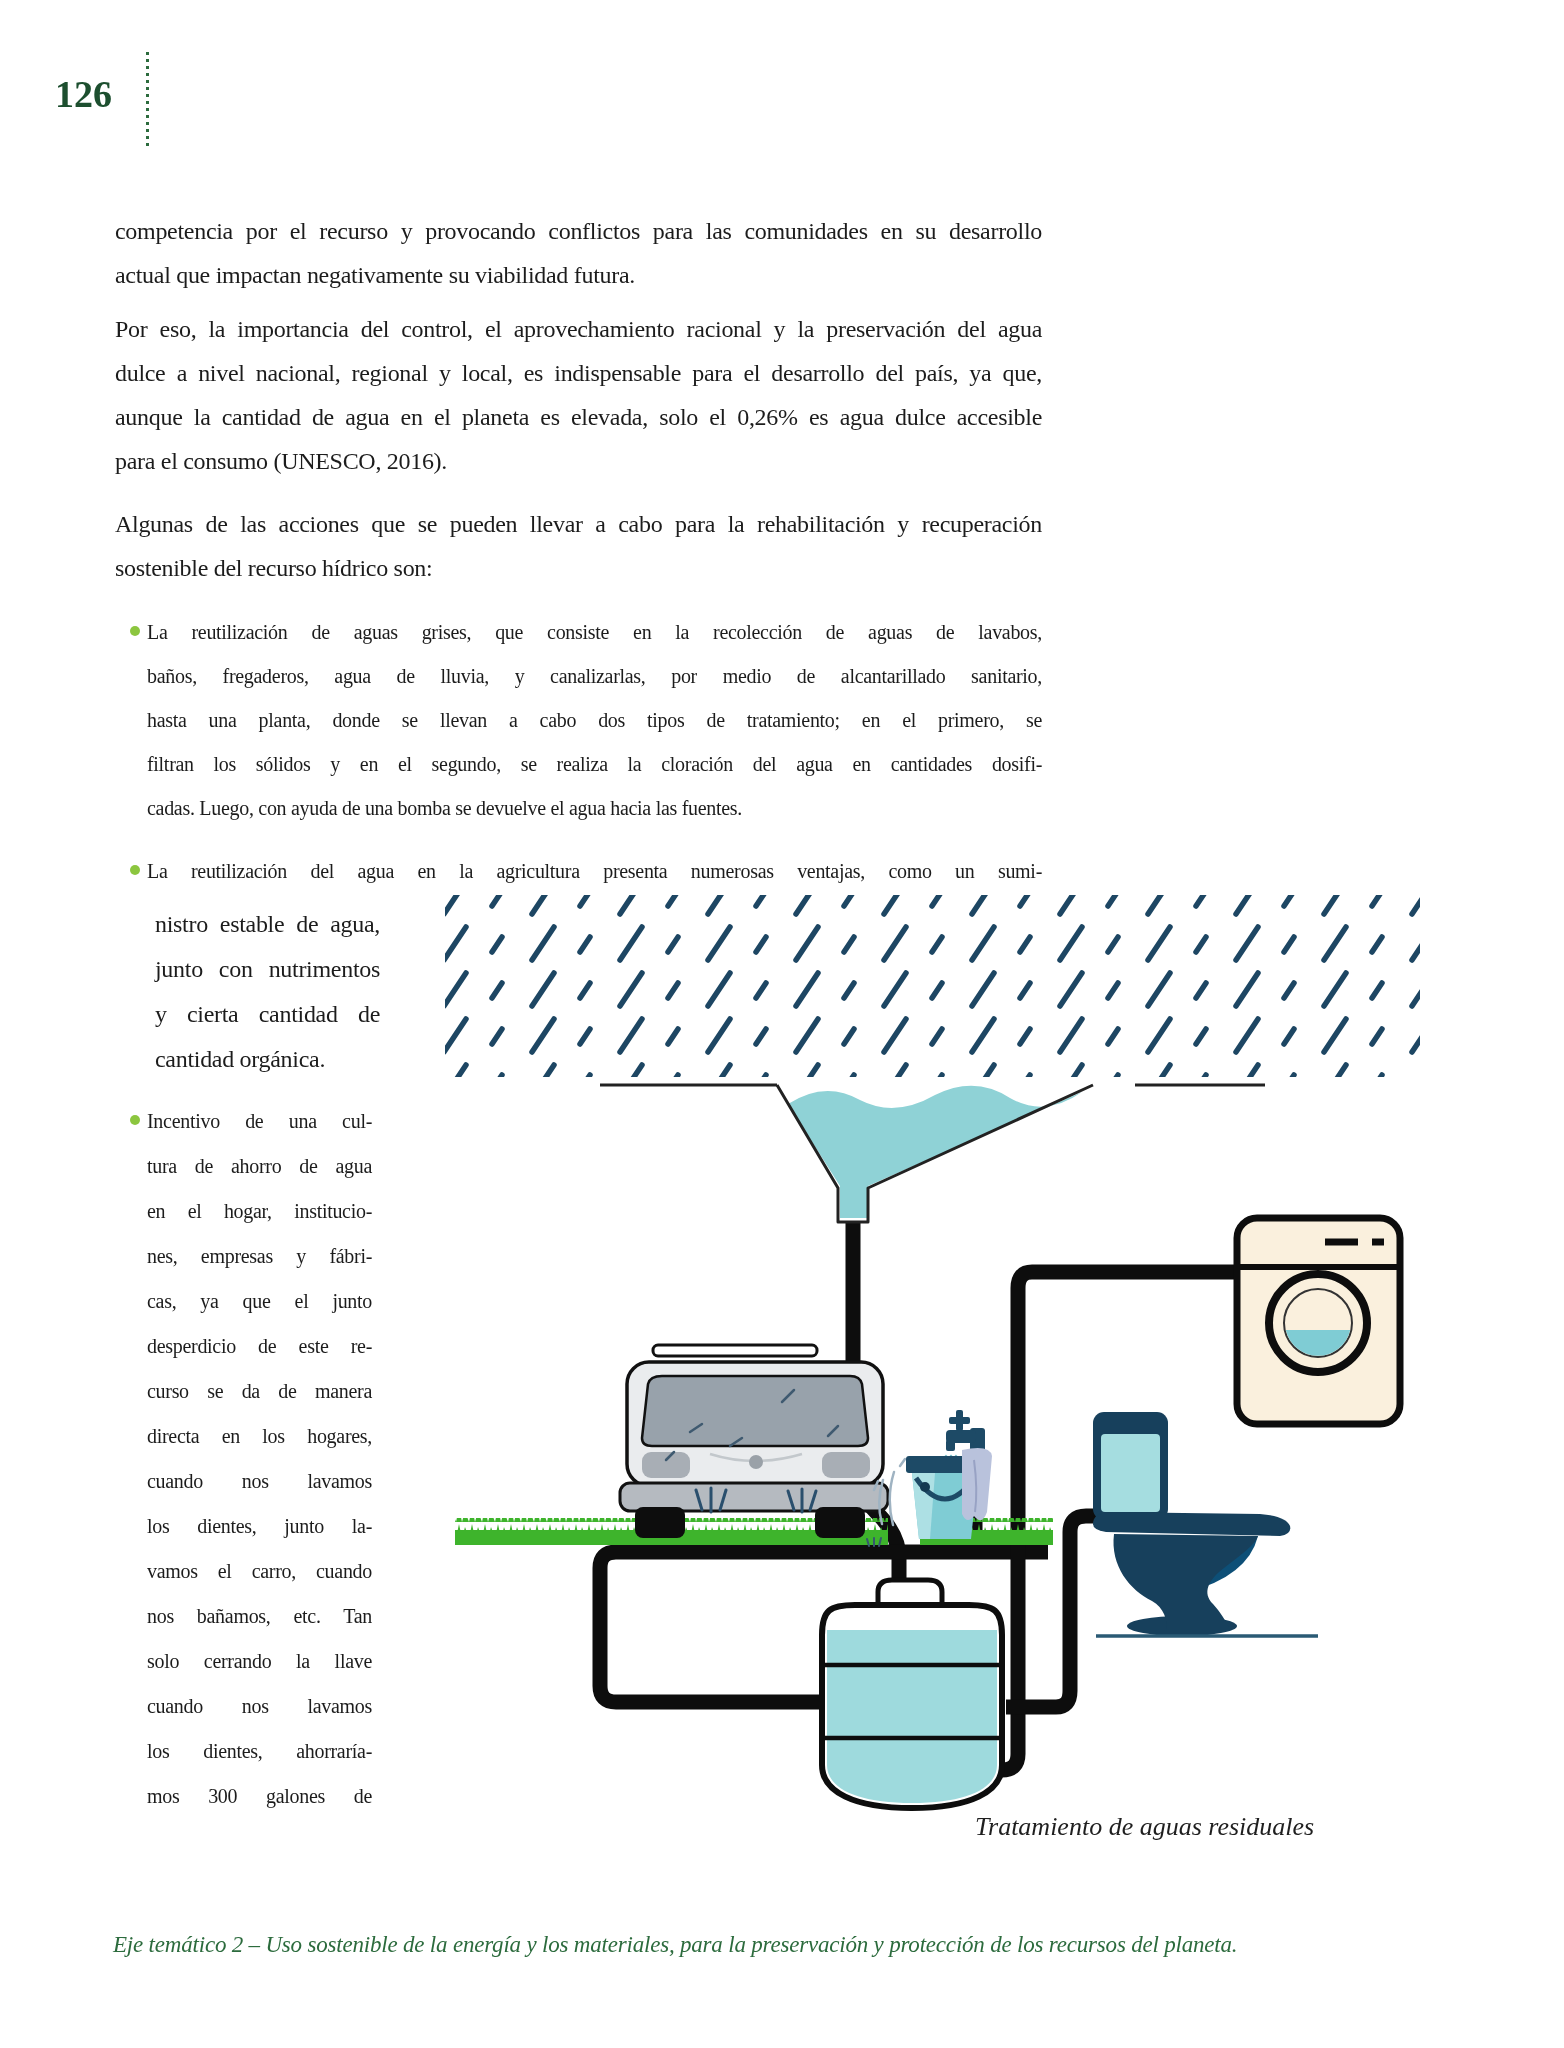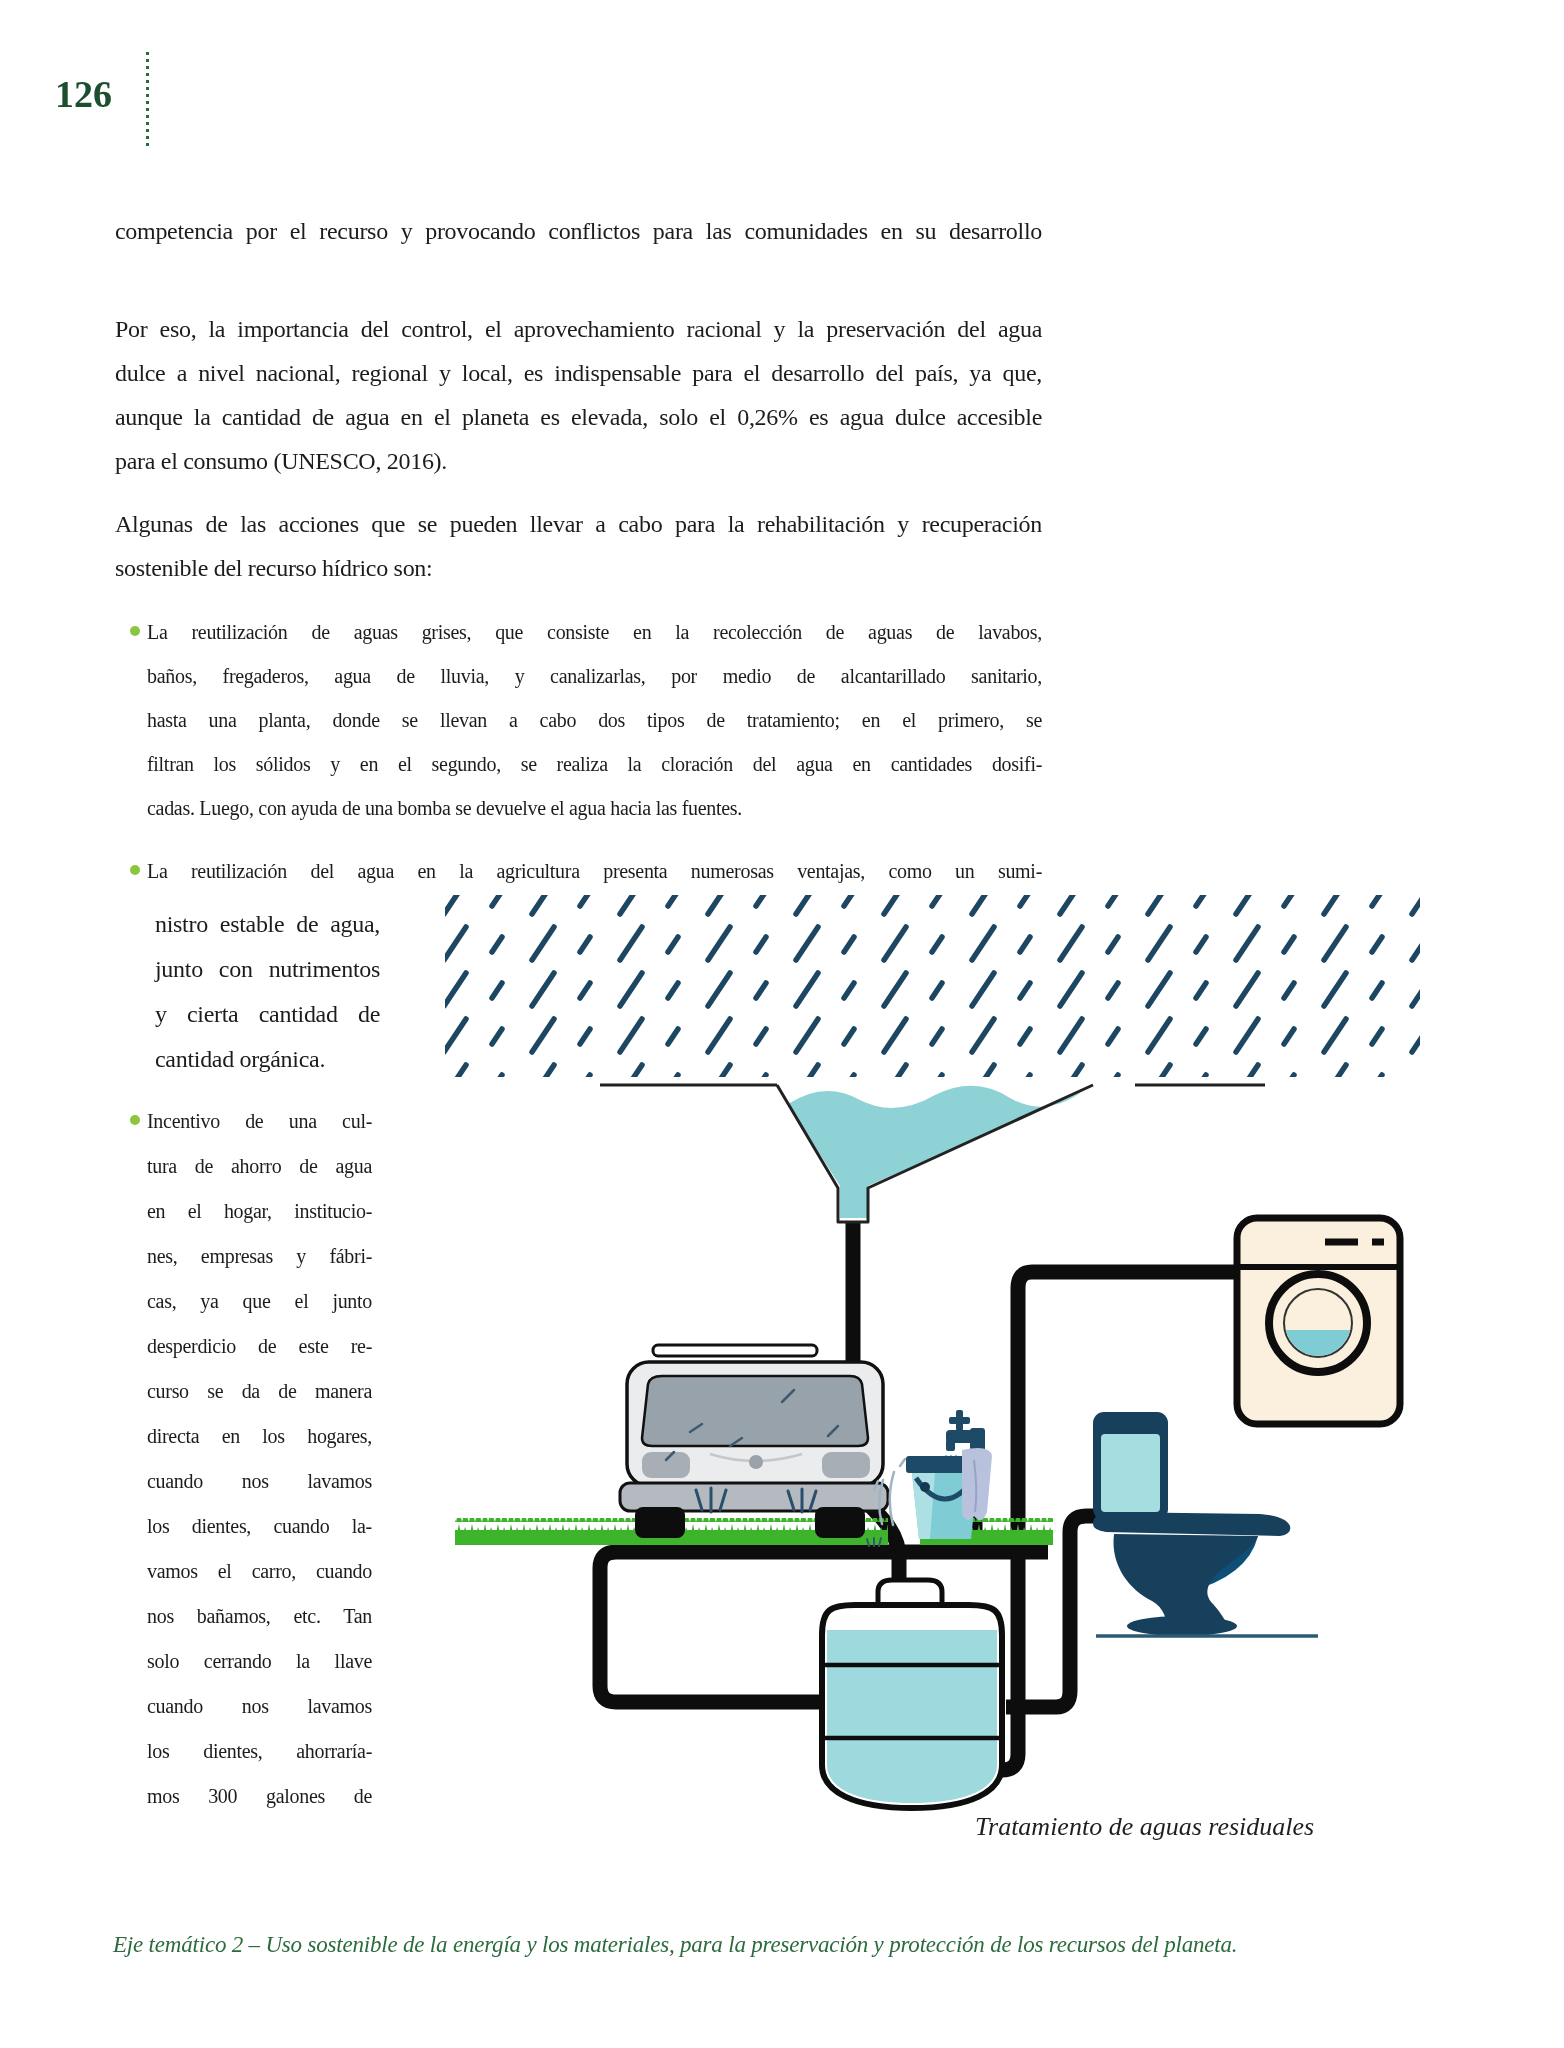--- a/index.html
+++ b/index.html
@@ -41,20 +41,21 @@
 </head>
 <body>
 
 <div class="page">
 
   <div class="pagenum">126</div>
   <div class="pagedots"></div>
 
   <div class="para" style="top:209px;">
       <div class="tline jl">competencia por el recurso y provocando  conflictos para las comunidades en su desarrollo</div>
+      <div class="tline">actual que impactan negativamente su viabilidad futura.</div>
     </div>
   <div class="para" style="top:307px;">
       <div class="tline jl">Por eso, la importancia del control, el aprovechamiento racional y la preservación del agua</div>
       <div class="tline jl">dulce a nivel nacional, regional y local, es indispensable para el desarrollo del país, ya que,</div>
       <div class="tline jl">aunque la cantidad de agua en el planeta es elevada, solo el 0,26% es agua dulce accesible</div>
       <div class="tline">para el consumo (UNESCO, 2016).</div>
     </div>
   <div class="para" style="top:502px;">
       <div class="tline jl">Algunas de las acciones que se pueden llevar a cabo para la rehabilitación y recuperación</div>
       <div class="tline">sostenible del recurso hídrico  son:</div>
@@ -89,21 +90,21 @@
     <div class="btext narrowtxt">
         <div class="tline jl">Incentivo de una cul-</div>
         <div class="tline jl">tura de ahorro de agua</div>
         <div class="tline jl">en el hogar, institucio-</div>
         <div class="tline jl">nes, empresas y fábri-</div>
         <div class="tline jl">cas, ya que el junto</div>
         <div class="tline jl">desperdicio de este re-</div>
         <div class="tline jl">curso se da de manera</div>
         <div class="tline jl">directa en los hogares,</div>
         <div class="tline jl">cuando nos lavamos</div>
-        <div class="tline jl">los dientes, cuando la-</div>
+        <div class="tline jl">los dientes, junto la-</div>
         <div class="tline jl">vamos el carro, cuando</div>
         <div class="tline jl">nos bañamos, etc. Tan</div>
         <div class="tline jl">solo cerrando la llave</div>
         <div class="tline jl">cuando nos lavamos</div>
         <div class="tline jl">los dientes, ahorraría-</div>
         <div class="tline jl">mos 300 galones de</div>
       </div>
   </div>
 
   <svg class="figure-svg" viewBox="0 0 1000 1175">

